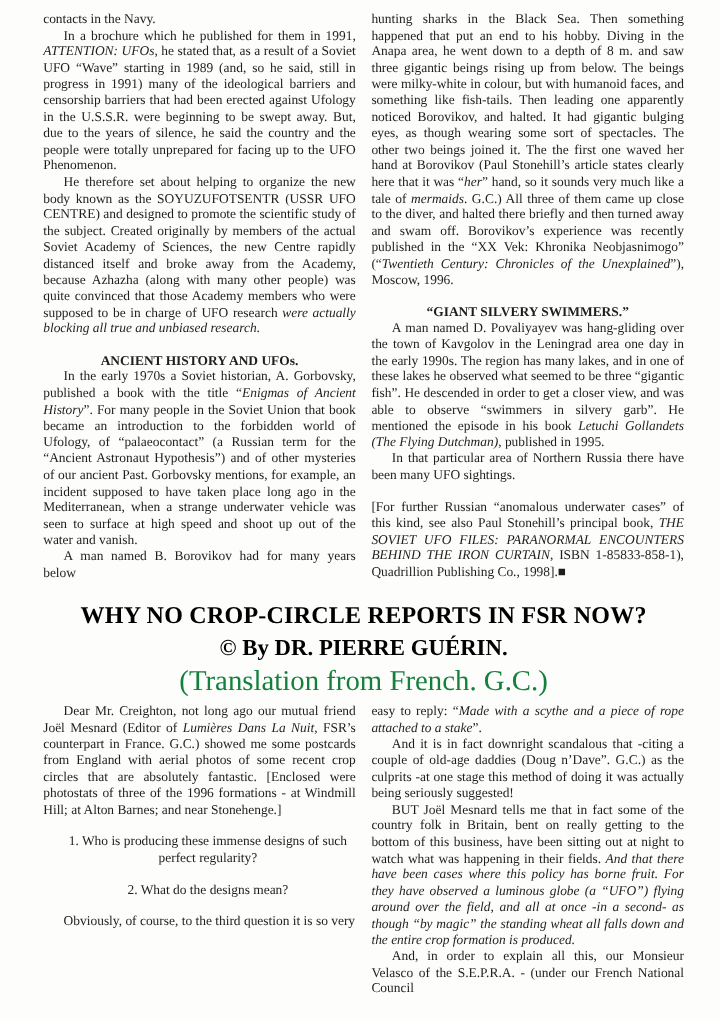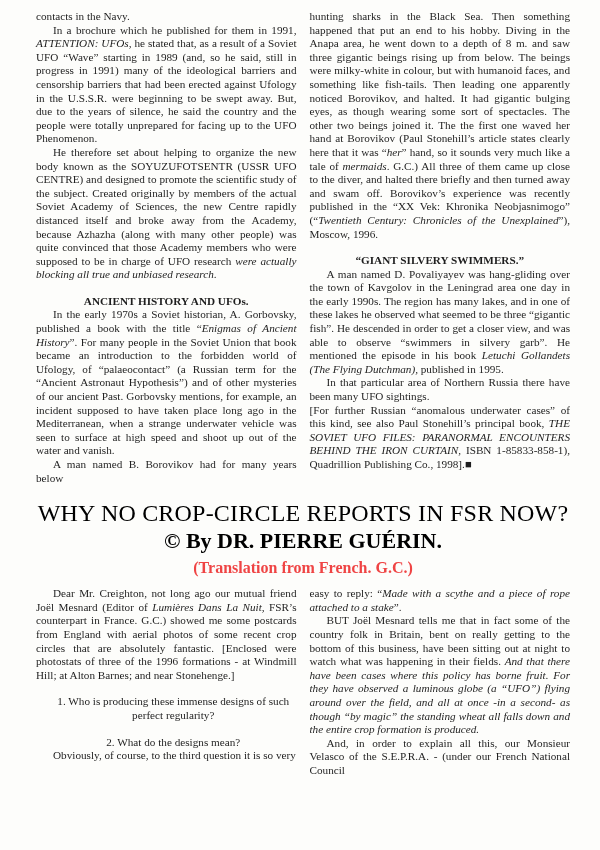--- a/index.html
+++ b/index.html
@@ -13,27 +13,27 @@
     font-size:11.2px;
     line-height:13.6px;
     color:#1e1e1e;
     overflow:hidden;
   }
   .cols{display:flex;gap:13px;}
   .col{flex:1 1 0;min-width:0;}
   .blk-p{text-align:justify;}
   .ind{text-indent:17px;}
   .blk-h{text-align:center;font-weight:bold;margin-top:13px;}
-  .gap-before{}
+  .gap-before{margin-top:13px;}
   .question{margin:13px 0 0 14px;text-align:center;}
   .it{font-style:italic;}
   .title-block{text-align:center;margin-top:14px;color:#000;}
-  .title-main{font-weight:normal;font-size:24px;line-height:28px;letter-spacing:0.2px;}
-  .title-byline{font-weight:bold;font-size:22px;line-height:28px;}
-  .title-trans{font-weight:bold;font-size:16px;line-height:26px;color:#ef4444;}
+  .title-main{font-weight:bold;font-size:20px;line-height:28px;letter-spacing:0.2px;}
+  .title-byline{font-weight:bold;font-size:19px;line-height:28px;}
+  .title-trans{font-weight:normal;font-size:24px;line-height:26px;color:#15803d;}
   .cols.bottom{margin-top:6px;}
 </style>
 </head>
 <body>
 
 <div class="page">
 
   <section class="cols top">
     <div class="col">
         <div class="blk-p"><span>contacts in the Navy.</span></div>
@@ -60,18 +60,19 @@
 
   <section class="cols bottom">
     <div class="col">
         <div class="blk-p ind"><span>Dear Mr. Creighton, not long ago our mutual friend Joël Mesnard (Editor of </span><span class="it">Lumières Dans La Nuit,</span><span>  FSR’s counterpart in France. G.C.) showed me some postcards from England with aerial photos of some recent crop circles that are absolutely fantastic. [Enclosed were photostats of three of the 1996 formations - at Windmill Hill; at Alton Barnes; and near Stonehenge.]</span></div>
         <div class="blk-p question"><span>1. Who is producing these immense designs of such perfect regularity?</span></div>
         <div class="blk-p question"><span>2. What do the designs mean?</span></div>
         <div class="blk-p ind gap-before"><span>Obviously, of course, to the third question it is so very</span></div>
       </div>
     <div class="col">
         <div class="blk-p"><span>easy to reply: “</span><span class="it">Made with a scythe and a piece of rope attached to a stake</span><span>”.</span></div>
+        <div class="blk-p ind"><span>And it is in fact downright scandalous that -citing a couple of old-age daddies (Doug n’Dave”. G.C.) as the culprits -at one stage this method of doing it was actually being seriously suggested!</span></div>
         <div class="blk-p ind"><span>BUT Joël Mesnard tells me that in fact some of the country folk in Britain, bent on really getting to the bottom of this business, have been sitting out at night to watch what was happening in their fields.  </span><span class="it">And that there have been cases where this policy has borne fruit.  For they have observed a luminous globe (a “UFO”) flying around over the field, and all at once -in a second- as though “by magic” the standing wheat all falls down and the entire crop formation is produced.</span></div>
         <div class="blk-p ind"><span>And, in order to explain all this, our Monsieur Velasco of the S.E.P.R.A. - (under our French National Council</span></div>
       </div>
   </section>
 
 </div>
 
 </body></html>

